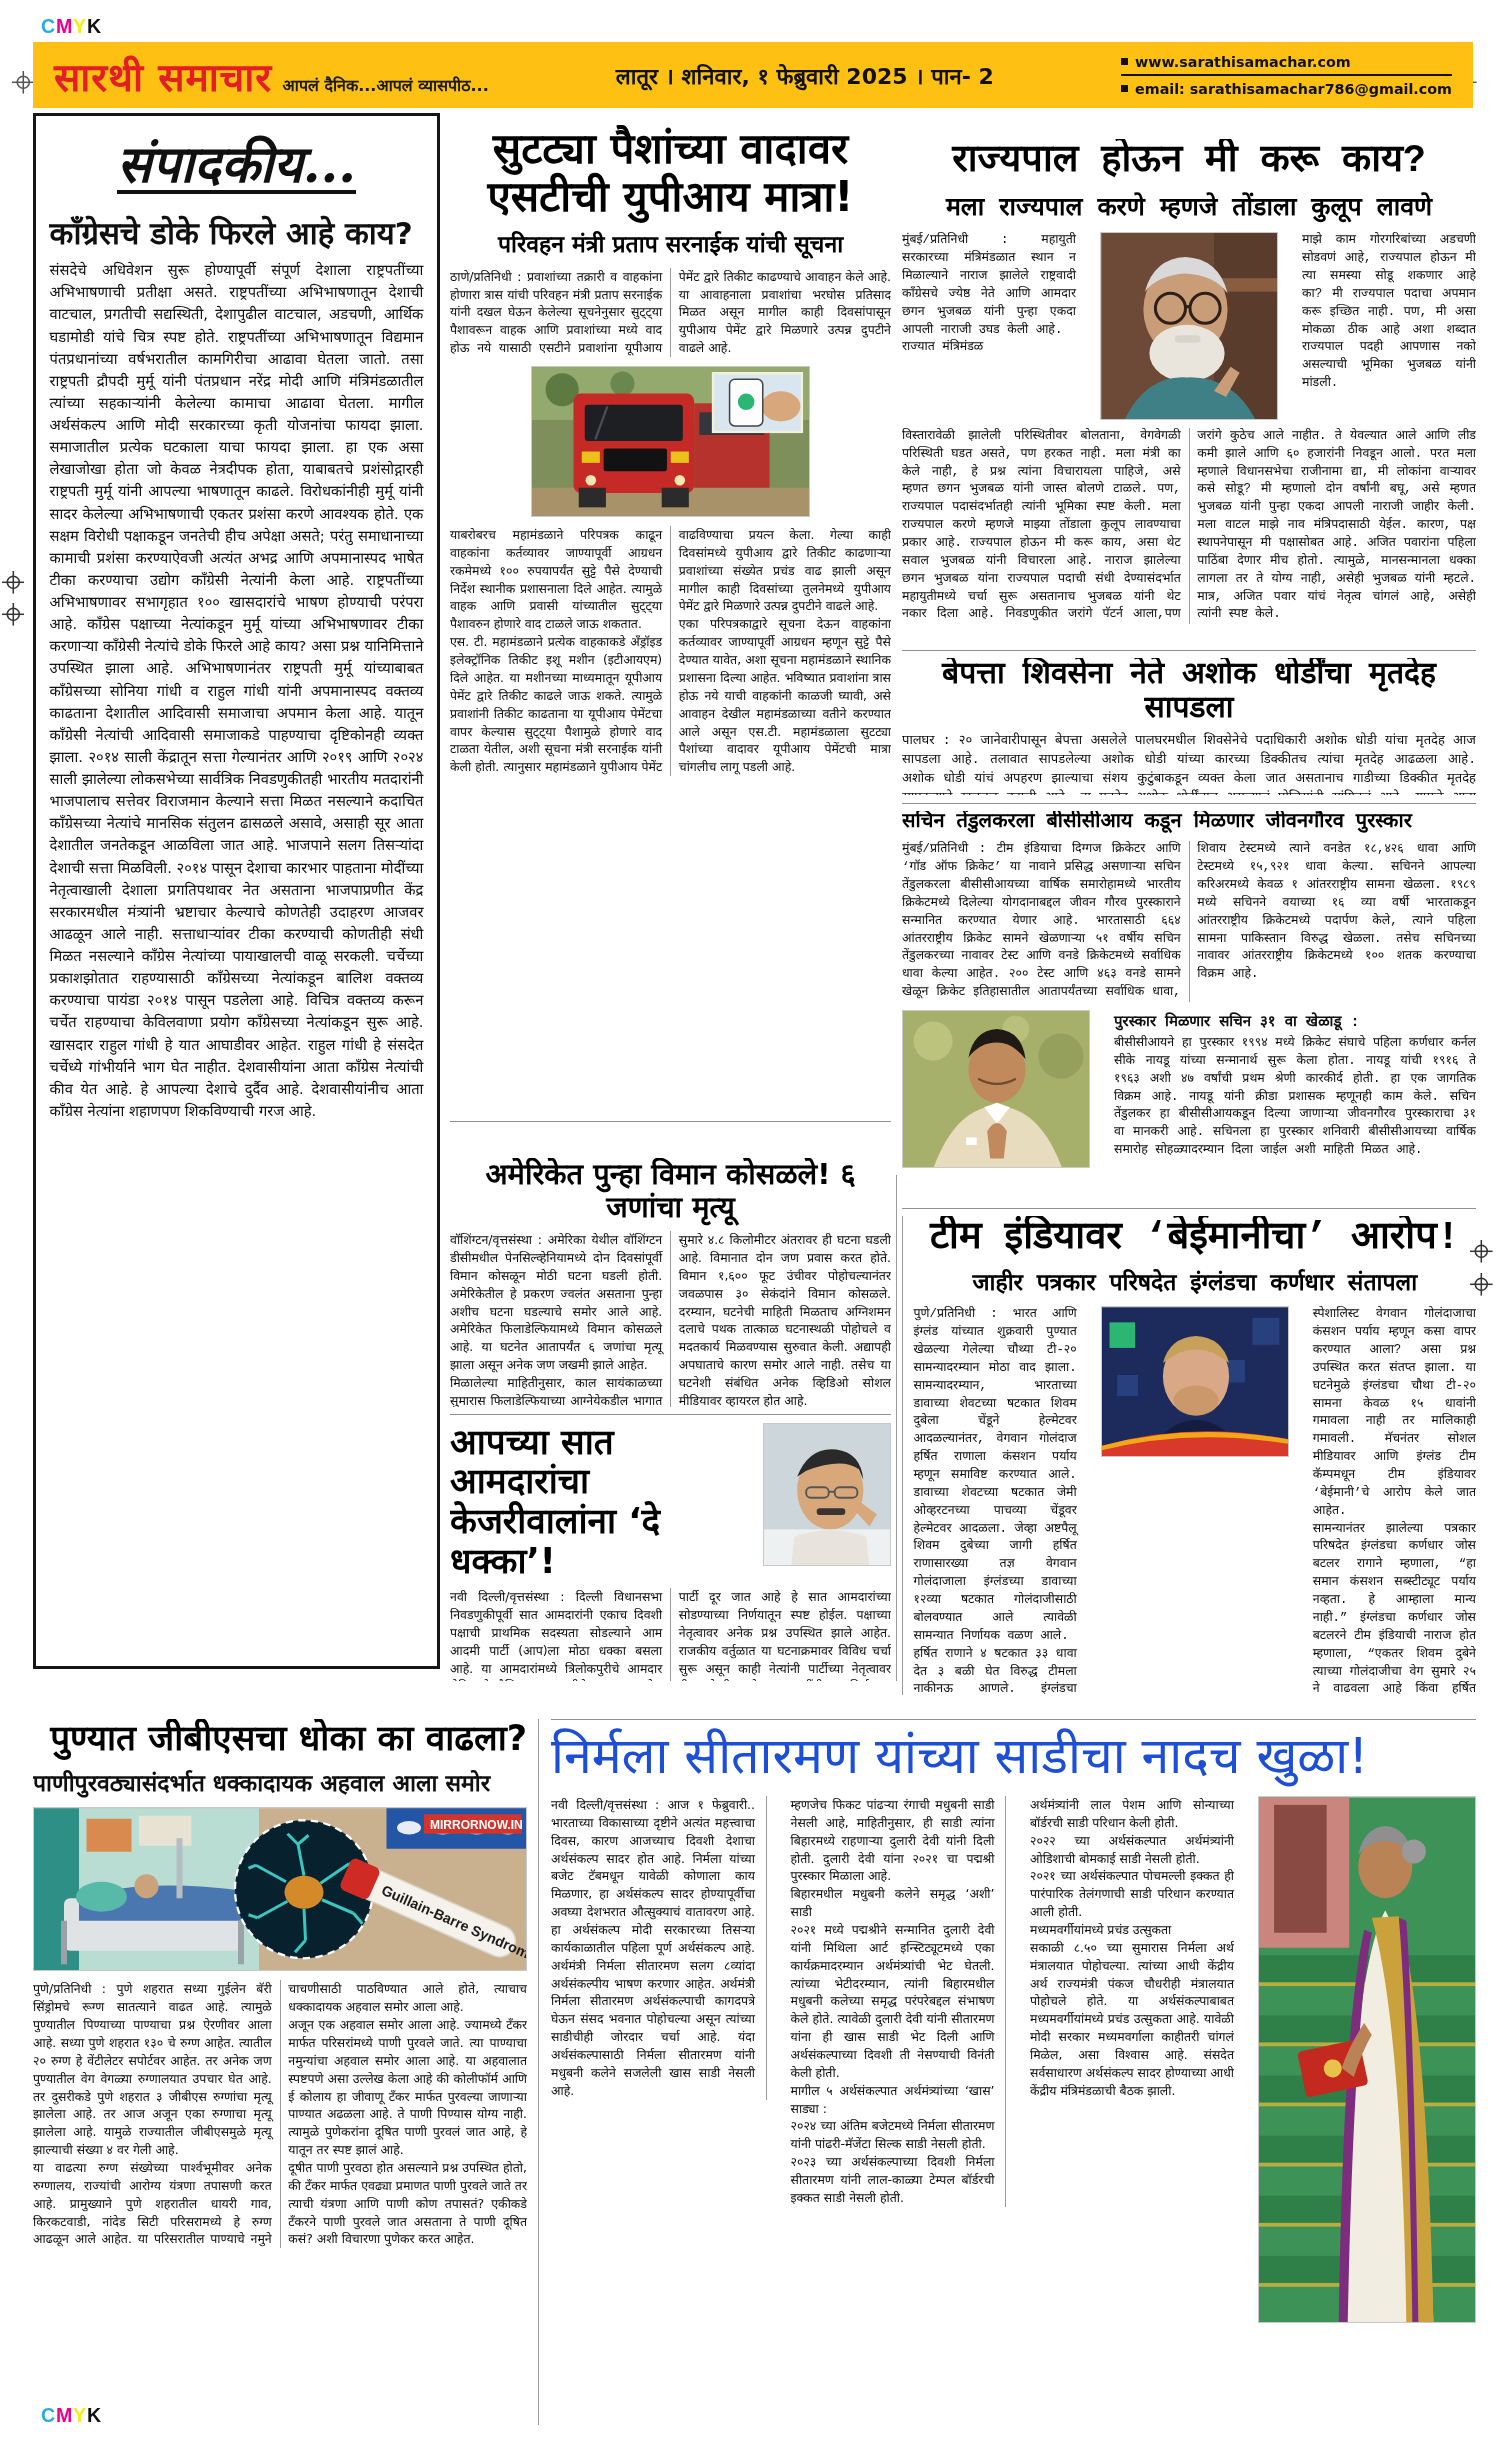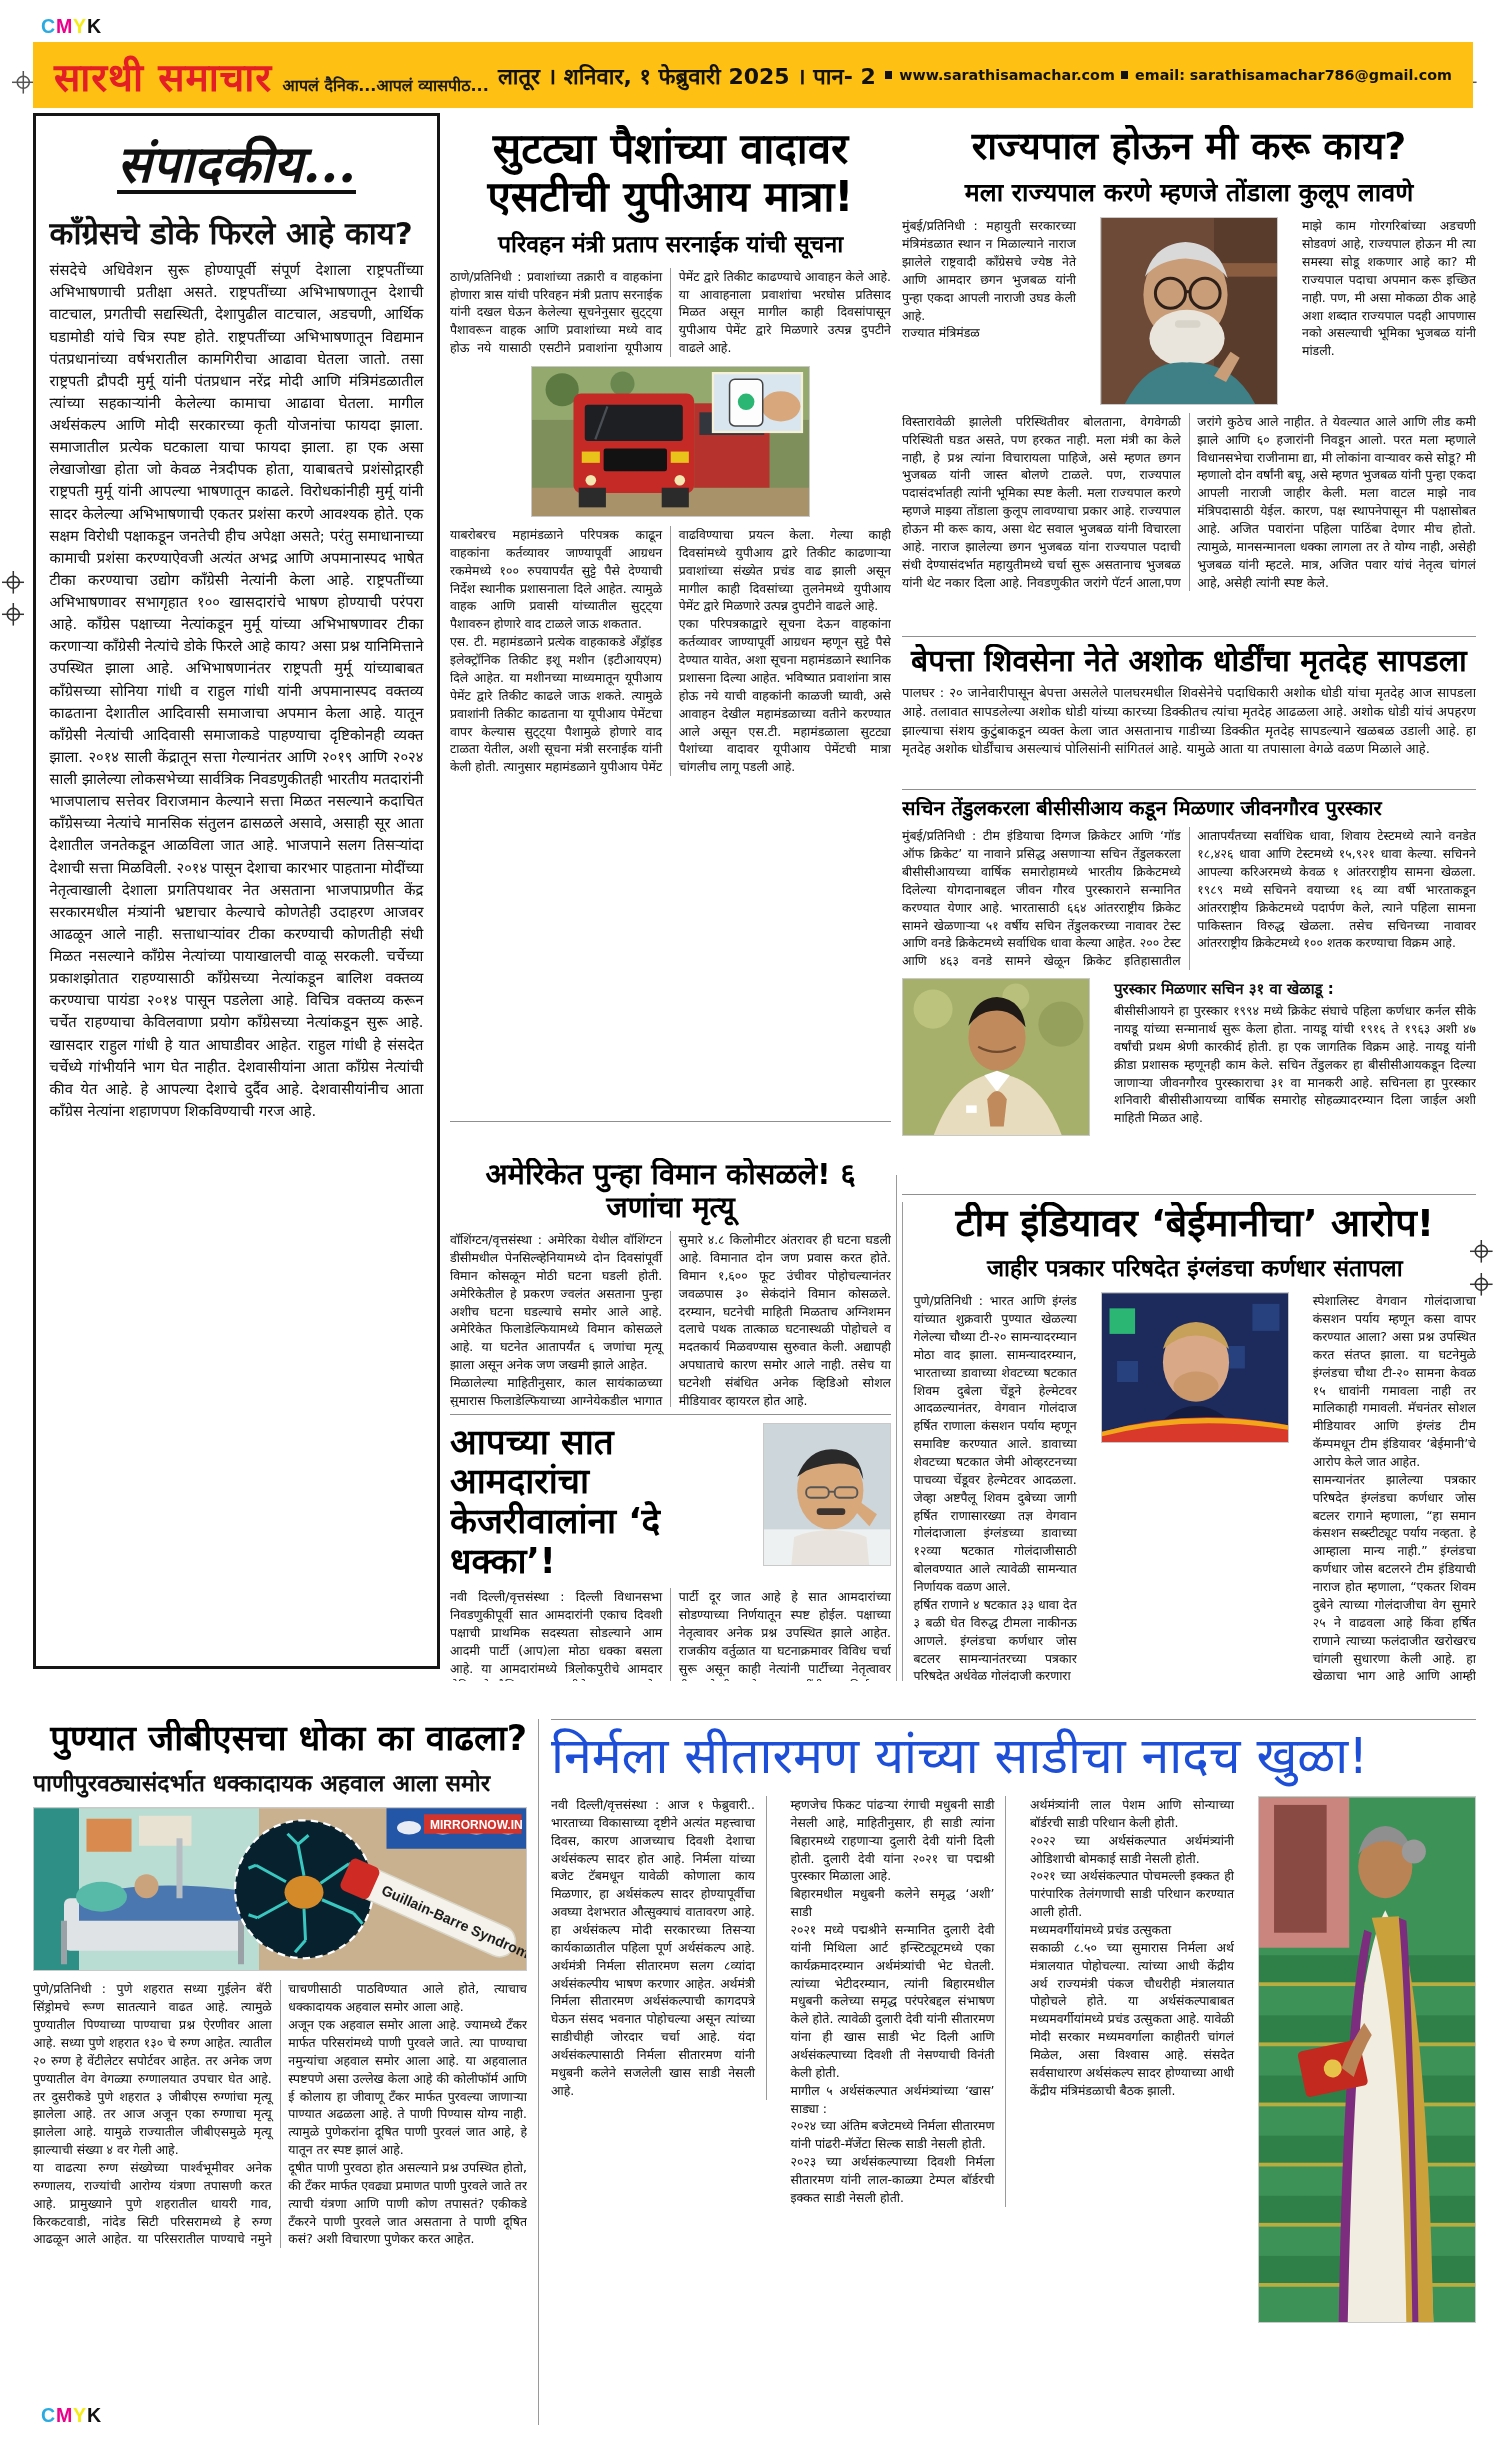--- a/index.html
+++ b/index.html
@@ -9,21 +9,21 @@
   .cmyk{position:absolute;font-size:19.6px;font-weight:700;letter-spacing:0.8px;font-family:"Liberation Sans",sans-serif;}
   .cmyk .c{color:#29abe2}.cmyk .m{color:#ec008c}.cmyk .y{color:#f7ec13}.cmyk .k{color:#111}
   .regmark{position:absolute;width:22.6px;height:22.6px;}
   
   .masthead{position:absolute;left:33px;top:42px;width:1440px;height:66px;background:#fdc013;
             display:flex;align-items:center;justify-content:space-between;padding:0 21px;box-sizing:border-box;}
   .logo-wrap{display:flex;align-items:baseline;gap:10.5px;}
   .logo{font-size:39px;font-weight:800;color:#e31e25;font-family:"DejaVu Serif",serif;letter-spacing:0.8px;}
   .tagline{font-size:16px;font-weight:700;color:#1a1a1a;}
   .dateline{font-size:22px;font-weight:700;color:#111;}
-  .contact{display:flex;flex-direction:row;gap:3px;min-width:249px;}
+  .contact{display:flex;flex-direction:column;gap:3px;min-width:249px;}
   .contact-row{display:flex;align-items:center;gap:6.8px;font-size:14.3px;font-weight:700;color:#111;}
   .bullet-sq{width:7.5px;height:7.5px;background:#111;display:inline-block;}
   .contact-rule{border:none;border-top:2.3px solid #111;margin:1.5px 0;}
   
   .headline{font-weight:800;color:#000;line-height:1.14;}
   .h-xxl{font-size:42px;text-align:center;}
   .h-xl{font-size:38px;text-align:center;}
   .h-md{font-size:29px;text-align:center;}
   .subhead{font-size:22px;font-weight:700;text-align:center;color:#000;margin-top:6px;}
   .body{font-size:12.4px;line-height:1.44;text-align:justify;white-space:pre-line;color:#0d0d0d;}
@@ -31,21 +31,21 @@
   .hrule{border:none;border-top:1.5px solid #8f8f8f;margin:7.5px 0;}
   .vline{position:absolute;width:0.8px;background:#9a9a9a;}
   
   .edit-box{position:absolute;left:33px;top:113px;width:407px;height:1556px;border:3.8px solid #161616;
             box-sizing:border-box;padding:10.5px 13.6px;overflow:hidden;}
   .edit-title{font-family:"DejaVu Serif",serif;font-style:italic;font-weight:800;font-size:51px;text-align:center;
               text-decoration:underline;text-decoration-thickness:3.8px;text-underline-offset:7.5px;margin-bottom:19.6px;}
   .edit-head{font-size:31px;font-weight:800;line-height:1.15;margin-bottom:7.5px;}
   .edit-body{font-size:14.7px;line-height:1.505;text-align:justify;white-space:pre-line;}
   .zone-center{position:absolute;left:450px;top:125px;width:441px;height:1556px;overflow:hidden;}
-  .zone-right{position:absolute;left:902px;top:125px;width:574px;height:1556px;overflow:hidden;}
+  .zone-right{position:absolute;left:902px;top:139px;width:574px;height:1556px;overflow:hidden;font-family:Liberation Mono, monospace;}
   .article{overflow:hidden;position:relative;}
   .photo{background:#ddd;overflow:hidden;flex:none;border:0.8px solid #c9c9c9;box-sizing:border-box;}
   .flexrow{display:flex;gap:24px;align-items:flex-start;}
   .flexcol{flex:1;min-width:0;}
   
   .gbs{position:absolute;left:33px;top:1719px;width:494px;height:706px;overflow:hidden;}
   .saree{position:absolute;left:538px;top:1719px;width:938px;height:706px;overflow:hidden;}
   .kicker{font-size:27px;font-weight:700;color:#000;}
   .saree-head{font-size:50px;font-weight:400;color:#1d4ed8;line-height:1.1;margin:7.5px 0 12px 0;}
   .imgband{width:100%;height:164px;display:flex;margin:9px 0;}

